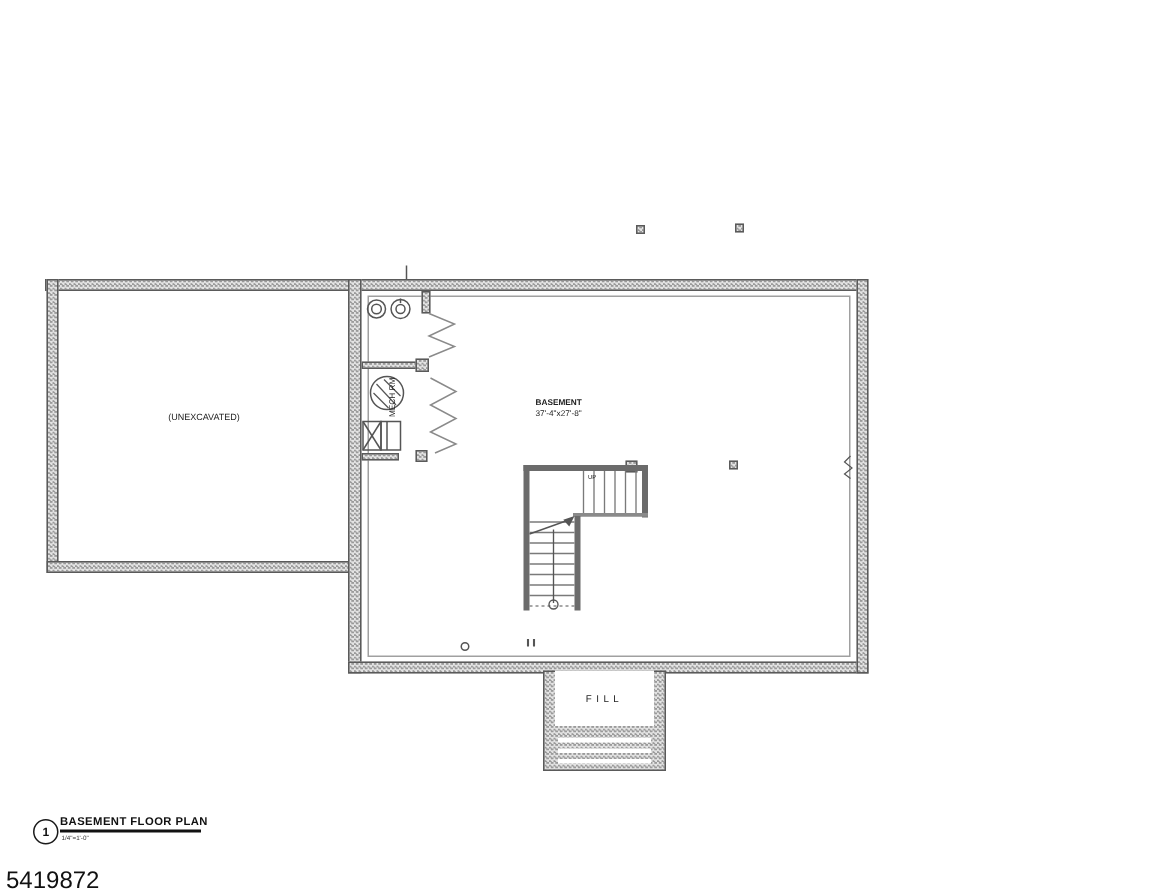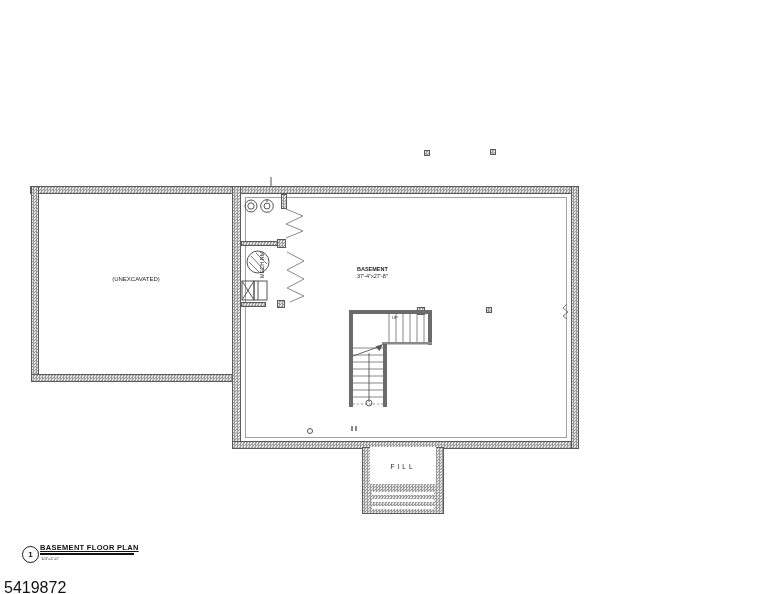--- a/index.html
+++ b/index.html
@@ -17,21 +17,21 @@
   .white-cut{position:absolute;background:#ffffff;}
   .inner-line{position:absolute;border:1px solid #a0a0a0;box-sizing:border-box;}
   .lbl{position:absolute;color:#1c1c1c;white-space:nowrap;line-height:1.15;}
   .lbl.center{text-align:center;}
   svg.overlay{position:absolute;left:0;top:0;}
   .titleblock-circle{
     position:absolute;left:22px;top:546px;width:17px;height:17px;border-radius:50%;
     border:1.4px solid #1a1a1a;box-sizing:border-box;display:flex;align-items:center;justify-content:center;
     font-size:8px;font-weight:bold;color:#111;background:#fff;
   }
-  .plan-title{position:absolute;left:40px;top:543px;font-size:7.5px;font-weight:bold;letter-spacing:.3px;color:#111;text-decoration:underline;}
+  .plan-title{position:absolute;left:40px;top:543px;font-size:7.5px;font-weight:bold;letter-spacing:.3px;color:#111;}
   .plan-title-underline{position:absolute;left:40px;top:553px;width:94px;height:2px;background:#111;}
   .plan-scale{position:absolute;left:41px;top:556px;font-size:4.2px;color:#333;}
   .drawing-number{position:absolute;left:4px;top:567px;font-size:16px;color:#111;margin-top:12px;}
 </style>
 </head>
 <body>
 
 <div id="canvas">
 
   <div class="inner-line" style="left:245px;top:197px;width:322px;height:241px;"></div>

